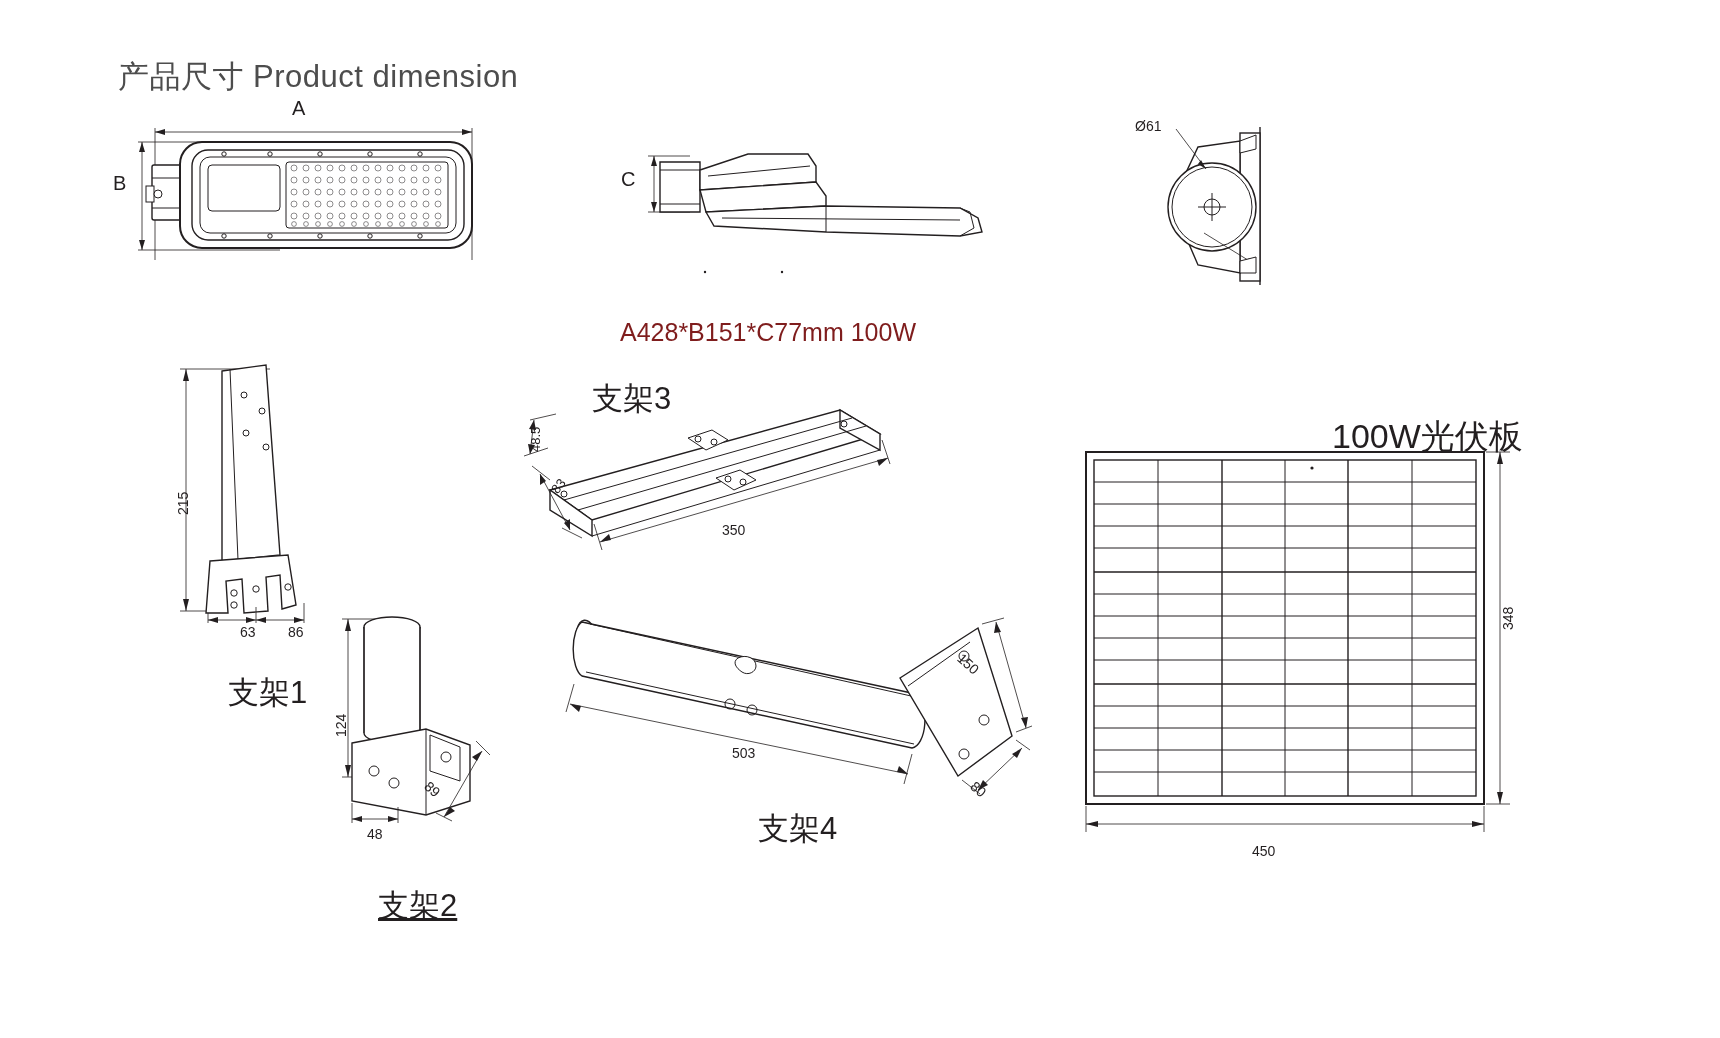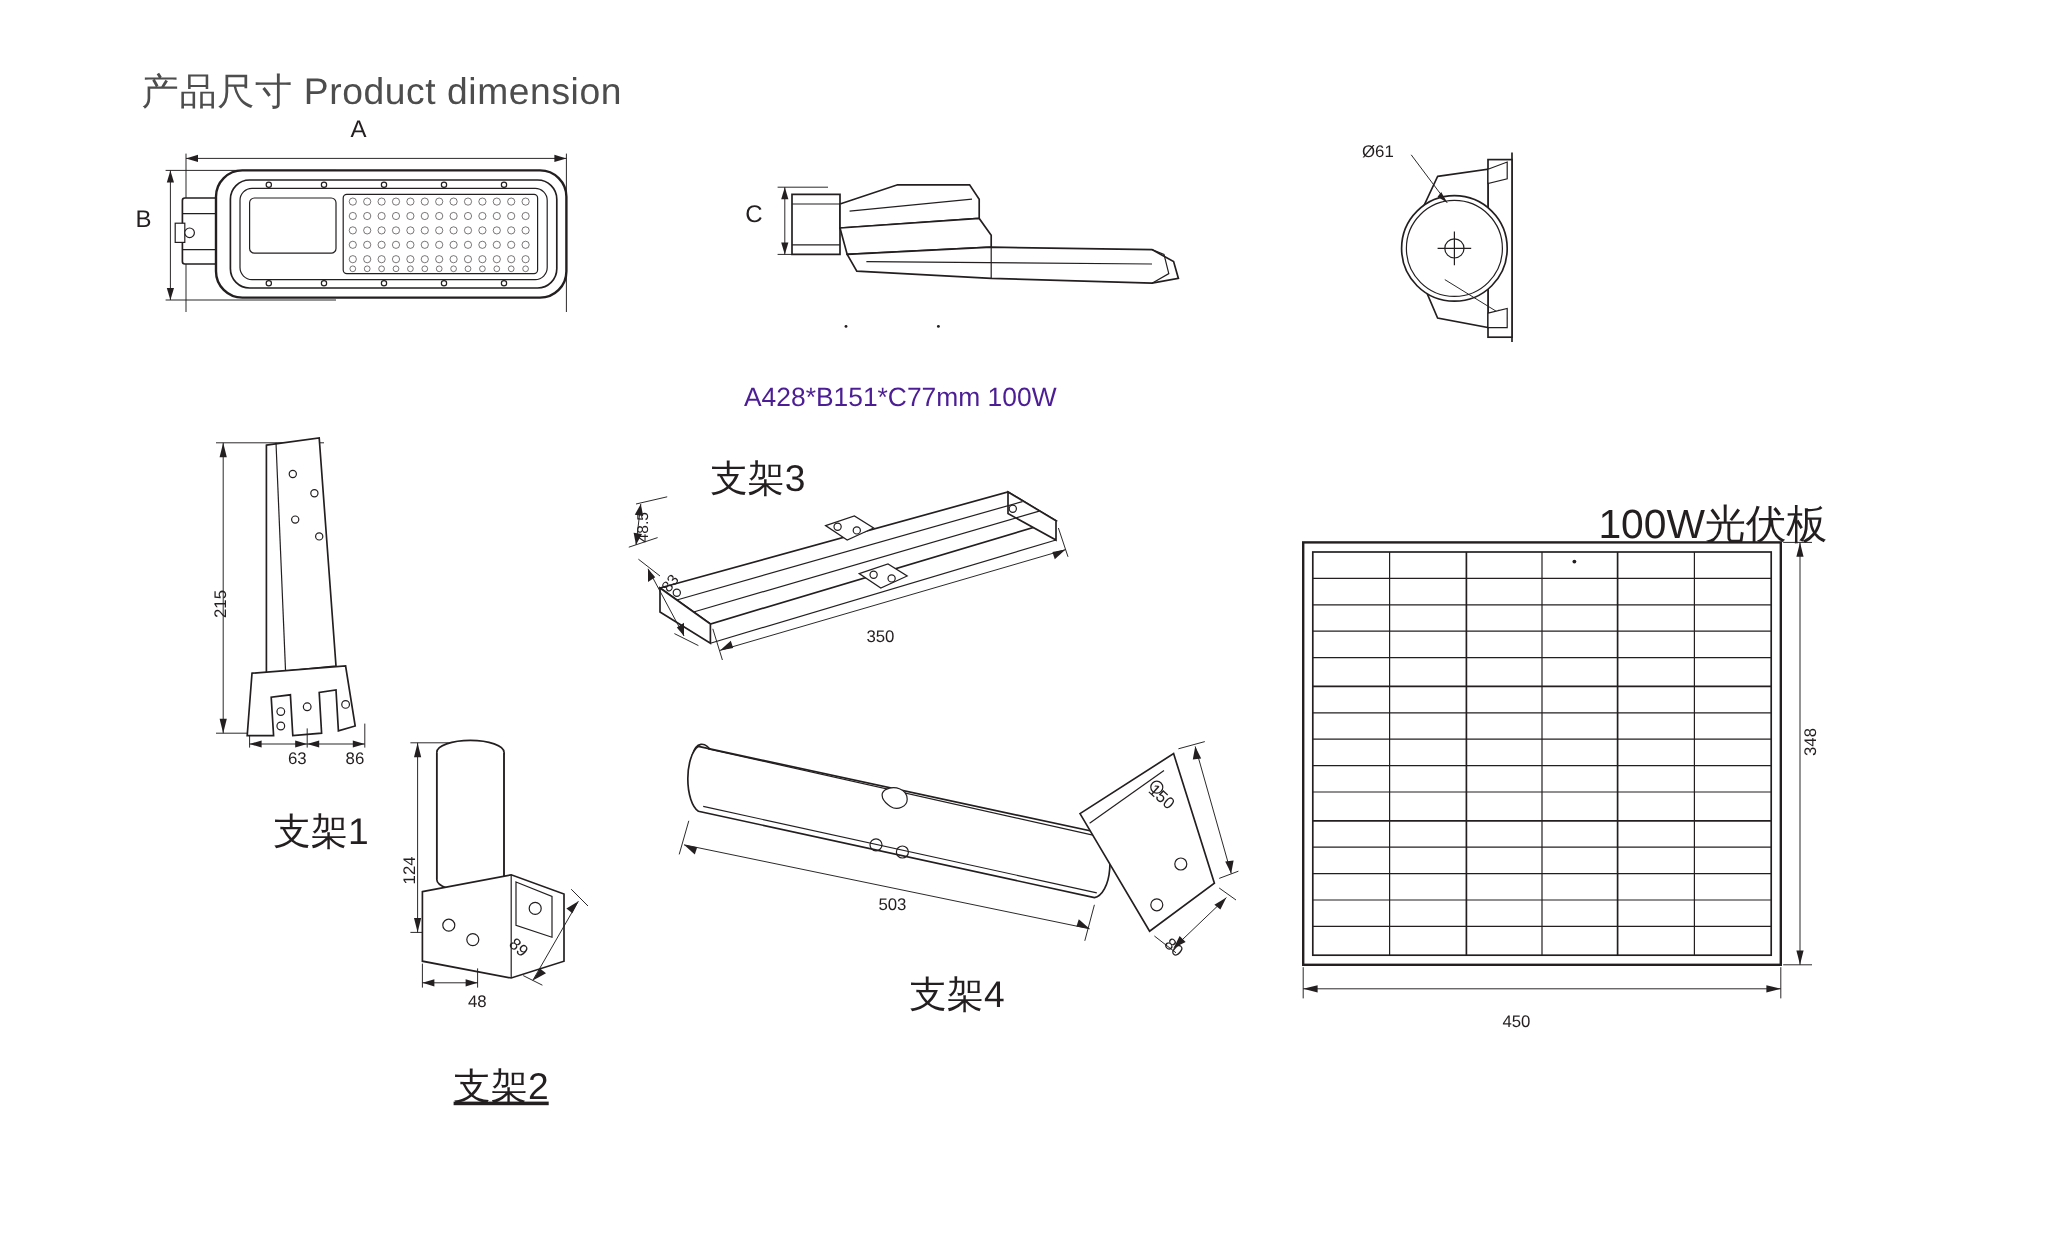--- a/index.html
+++ b/index.html
@@ -17,22 +17,22 @@
     overflow: hidden;
   }
   .abs { position: absolute; }
   .ttl {
     font-size: 31px;
     letter-spacing: 0.5px;
     color: #4d4d4d;
     white-space: nowrap;
   }
   .spec {
-    font-size: 22px;
-    color: #4c1d95;
+    font-size: 25px;
+    color: #7f1d1d;
     white-space: nowrap;
   }
   .lbl-big {
     font-size: 31px;
     color: #231f20;
     white-space: nowrap;
   }
   .dim {
     font-size: 14px;
     color: #231f20;
@@ -322,21 +322,21 @@
 
       <line class="dimline" x1="146" y1="136" x2="160" y2="150"></line>
       <line class="dimline" x1="106" y1="208" x2="122" y2="216"></line>
       <line class="dimline" x1="152" y1="146" x2="114" y2="212"></line>
       <path d="M152,146 L147,156 L142,152 Z" fill="#231f20"></path>
       <path d="M114,212 L120,202 L125,206 Z" fill="#231f20"></path>
     </svg>
   </div>
   <div class="abs dim dim-rot-90" style="left:333px; top:737px;">124</div>
   <div class="abs dim dim-rot-n45" style="left:432px; top:778px;">89</div>
-  <div class="abs dim" style="left:390px; top:826px;">48</div>
+  <div class="abs dim" style="left:367px; top:826px;">48</div>
   <div class="abs lbl-big" style="left:378px; top:885px;text-decoration:underline;">支架2</div>
 
   <div class="abs lbl-big" style="left:592px; top:378px;">支架3</div>
   <div class="abs" style="left:520px; top:400px;">
     <svg width="400" height="170" viewBox="0 0 400 170">
 
       <path class="ln med fillwhite" d="M30,90 L320,10 L360,34 L72,120 Z"></path>
       <path class="ln med fillwhite" d="M30,90 L30,110 L72,136 L72,120 Z"></path>
       <path class="ln med fillwhite" d="M320,10 L320,28 L360,50 L360,34 Z"></path>
       <line class="ln thin" x1="44" y1="100" x2="332" y2="18"></line>

